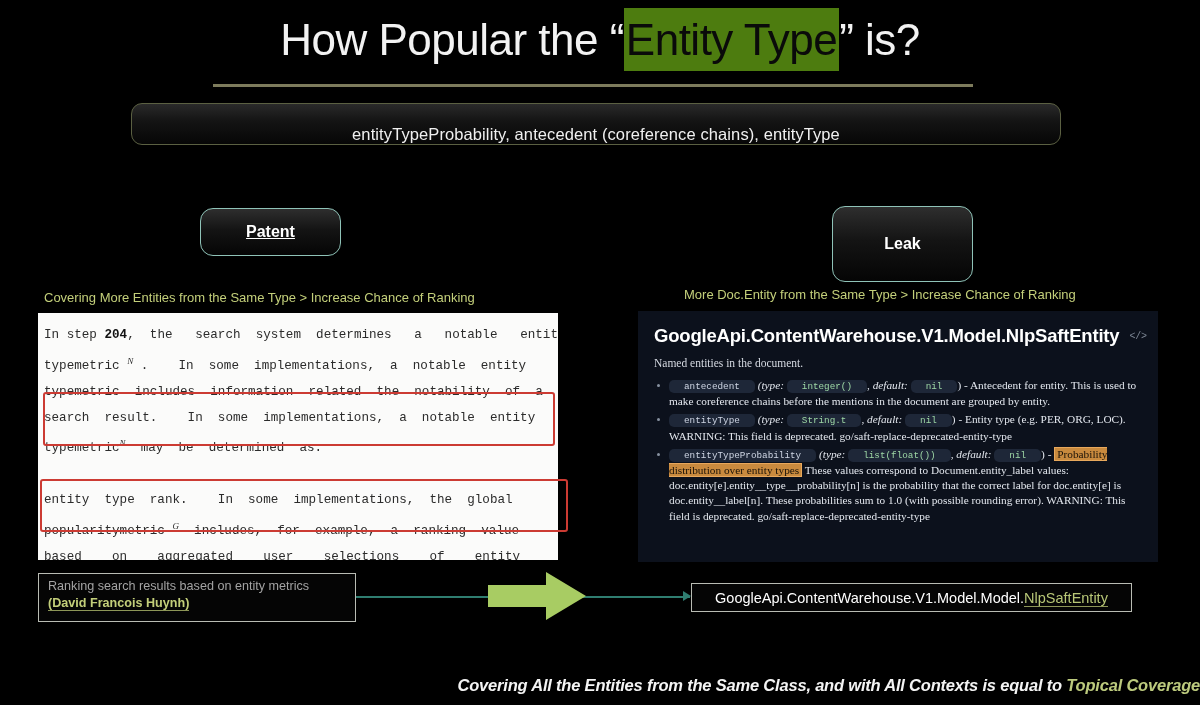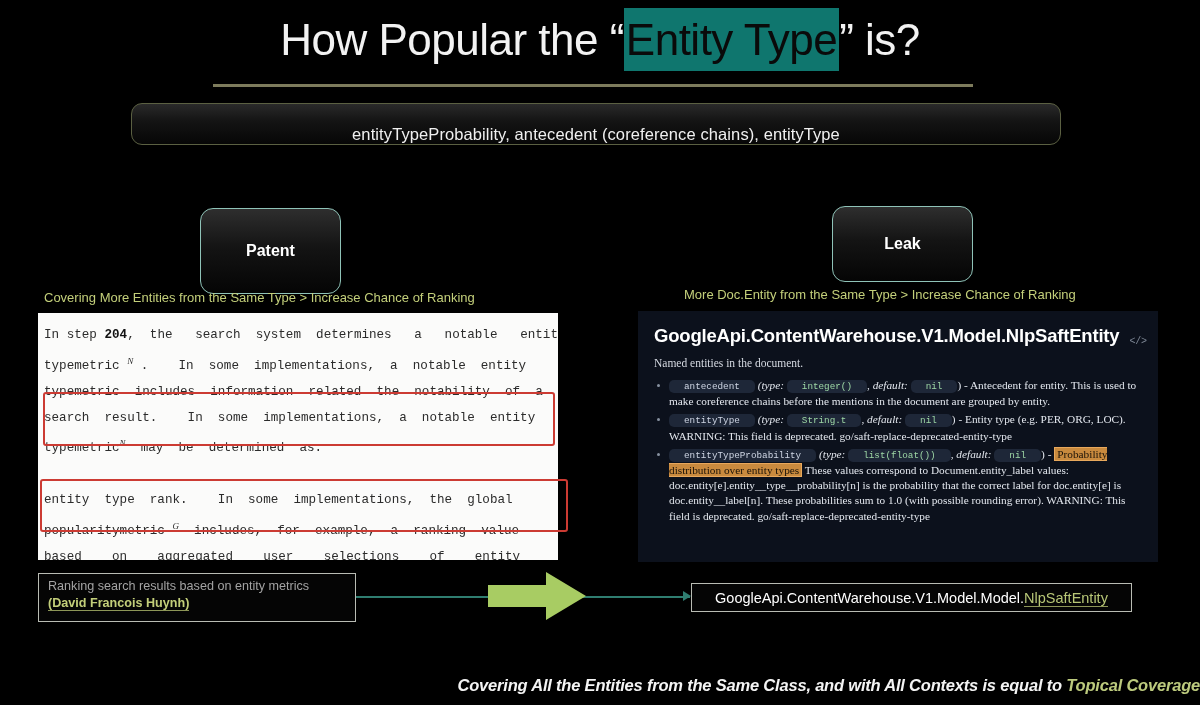--- a/index.html
+++ b/index.html
@@ -25,21 +25,21 @@
   }
   #page-title {
     font-size: 44px;
     font-weight: 400;
     letter-spacing: -0.5px;
     line-height: 1.18;
     color: #f2f2f2;
     white-space: nowrap;
   }
   #page-title .hl {
-    background: #0f766e;
+    background: #4d7c0f;
     color: #0a0a0a;
     padding: 7px 2px;
   }
   #title-rule {
     position: absolute;
     top: 84px;
     left: 213px;
     width: 760px;
     height: 3px;
     background: #7d7b5c;
@@ -65,21 +65,21 @@
   .src-btn {
     position: absolute;
     border: 1.3px solid #8fc3b8;
     border-radius: 13px;
     background: linear-gradient(180deg, #2e2e2e 0%, #141414 45%, #050505 100%);
     display: flex; align-items: center; justify-content: center;
   }
   .src-btn span {
     font-size: 16px; font-weight: bold; color: #ffffff;
   }
-  #btn-patent { top: 208px; left: 200px; width: 141px; height: 86px; }
+  #btn-patent { top: 208px; left: 200px; width: 141px; height: 48px; text-decoration: underline; }
   #btn-leak   { top: 206px; left: 832px; width: 141px; height: 76px; }
 
   
   .col-caption {
     position: absolute;
     font-size: 13px;
     font-weight: normal;
     color: #c3cf7a;
     white-space: nowrap;
   }
@@ -127,21 +127,21 @@
     width: 520px; height: 251px;
     background: #0c111c;
     overflow: hidden;
     padding: 14px 16px 0 16px;
   }
   #leak-title {
     font-size: 18.5px;
     font-weight: bold;
     color: #ffffff;
     letter-spacing: -0.2px;
-    display: flex; align-items: flex-end; gap: 10px;
+    display: flex; align-items: center; gap: 10px;
   }
   #code-icon {
     font-family: "Liberation Mono", monospace;
     font-size: 10px;
     color: #7d8694;
     font-weight: normal;
   }
   #leak-desc {
     margin-top: 10px;
     font-family: "Liberation Serif", serif;

